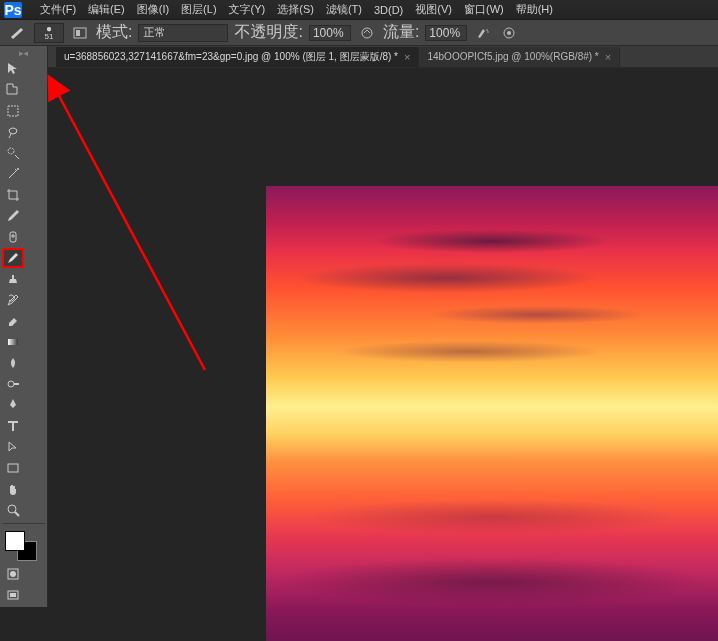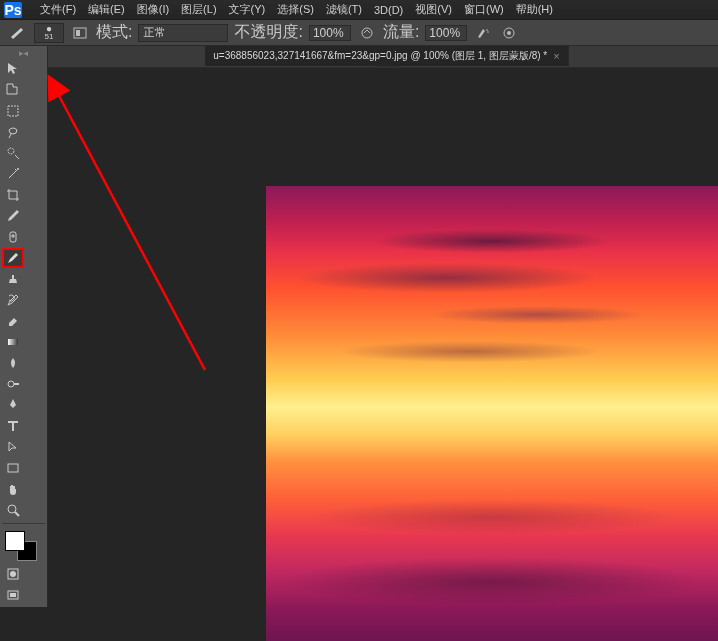--- a/index.html
+++ b/index.html
@@ -98,21 +98,20 @@
       font-size: 12px;
       padding: 0 3px;
     }
     .tabbar {
       height: 22px;
       background: #3a3a3a;
       display: flex;
       align-items: center;
       padding-left: 56px;
       border-bottom: 1px solid #2a2a2a;
-      flex-direction: column;
     }
     .tab {
       height: 20px;
       padding: 3px 8px;
       background: #313131;
       color: #b8b8b8;
       font-size: 10px;
       border-right: 1px solid #2a2a2a;
       display: flex;
       align-items: center;
@@ -321,20 +320,21 @@
       </svg>
   </div>
 </div>
 
 <div class="tabbar">
   <div class="tab active">
     <span>u=368856023,327141667&amp;fm=23&amp;gp=0.jpg @ 100% (图层 1, 图层蒙版/8) *</span>
     <span class="tab-close">×</span>
   </div>
   <div class="tab">
+    <span>14bOOOPICf5.jpg @ 100%(RGB/8#) *</span>
     <span class="tab-close">×</span>
   </div>
 </div>
 
 <div class="toolbox">
   <div class="toolbox-header">
       <span>▸◂</span>
     </div>
 
   <div class="tool-btn">

